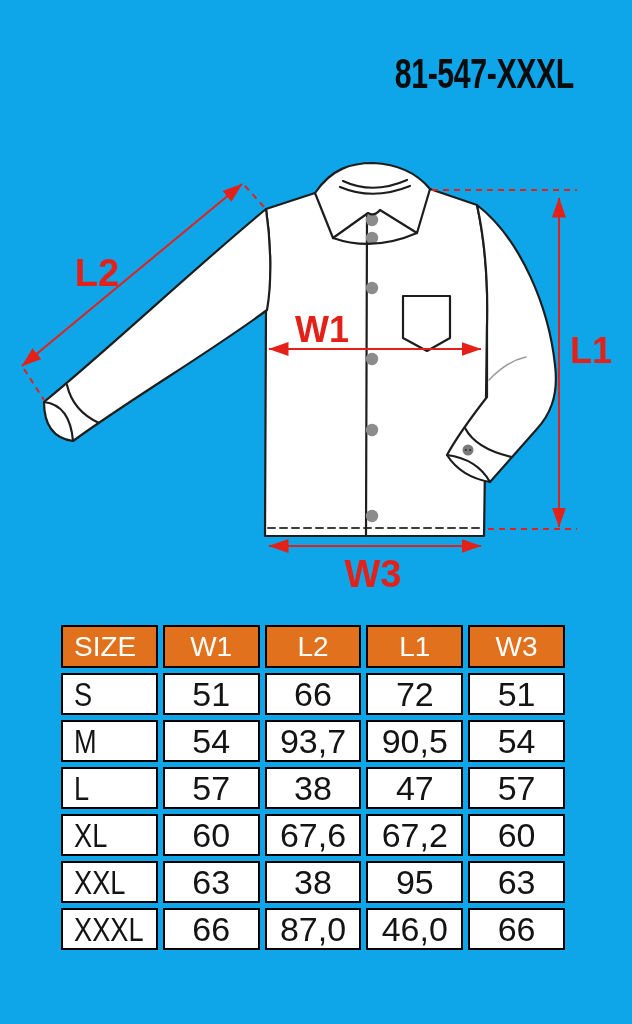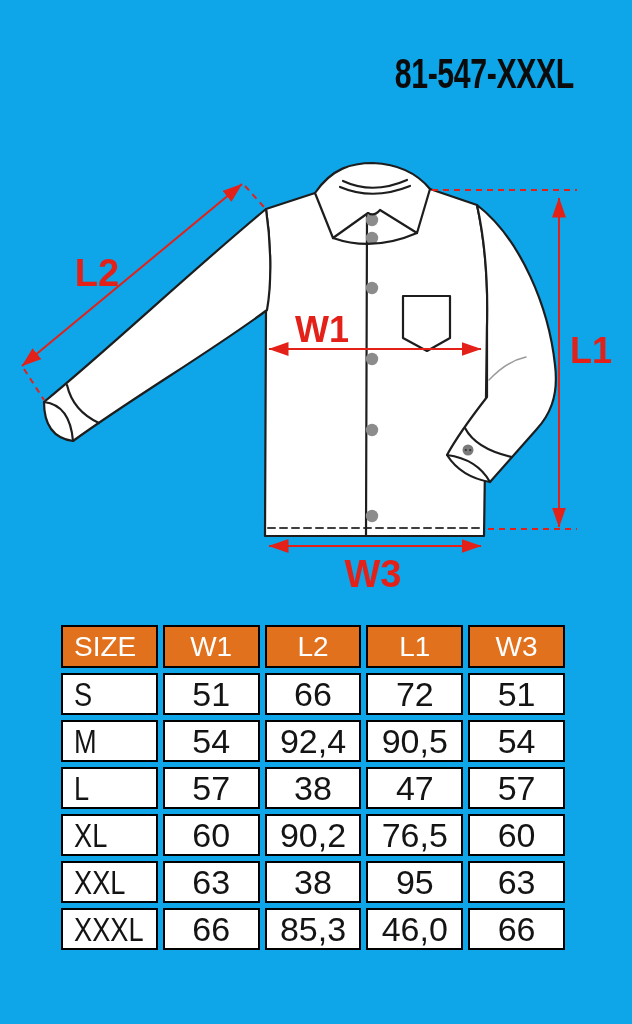--- a/index.html
+++ b/index.html
@@ -125,47 +125,47 @@
       <tr>
         <td class="first"><span class="cond">S</span></td>
         <td>51</td>
         <td>66</td>
         <td>72</td>
         <td>51</td>
       </tr>
       <tr>
         <td class="first"><span class="cond">M</span></td>
         <td>54</td>
-        <td>92,4</td>
+        <td>93,7</td>
         <td>90,5</td>
         <td>54</td>
       </tr>
       <tr>
         <td class="first"><span class="cond">L</span></td>
         <td>57</td>
         <td>38</td>
         <td>47</td>
         <td>57</td>
       </tr>
       <tr>
         <td class="first"><span class="cond">XL</span></td>
         <td>60</td>
-        <td>90,2</td>
-        <td>76,5</td>
+        <td>67,6</td>
+        <td>67,2</td>
         <td>60</td>
       </tr>
       <tr>
         <td class="first"><span class="cond">XXL</span></td>
         <td>63</td>
         <td>38</td>
         <td>95</td>
         <td>63</td>
       </tr>
       <tr>
         <td class="first"><span class="cond">XXXL</span></td>
         <td>66</td>
-        <td>85,3</td>
+        <td>87,0</td>
         <td>46,0</td>
         <td>66</td>
       </tr>
     </tbody>
   </table>
 </div>
 
 </body></html>

